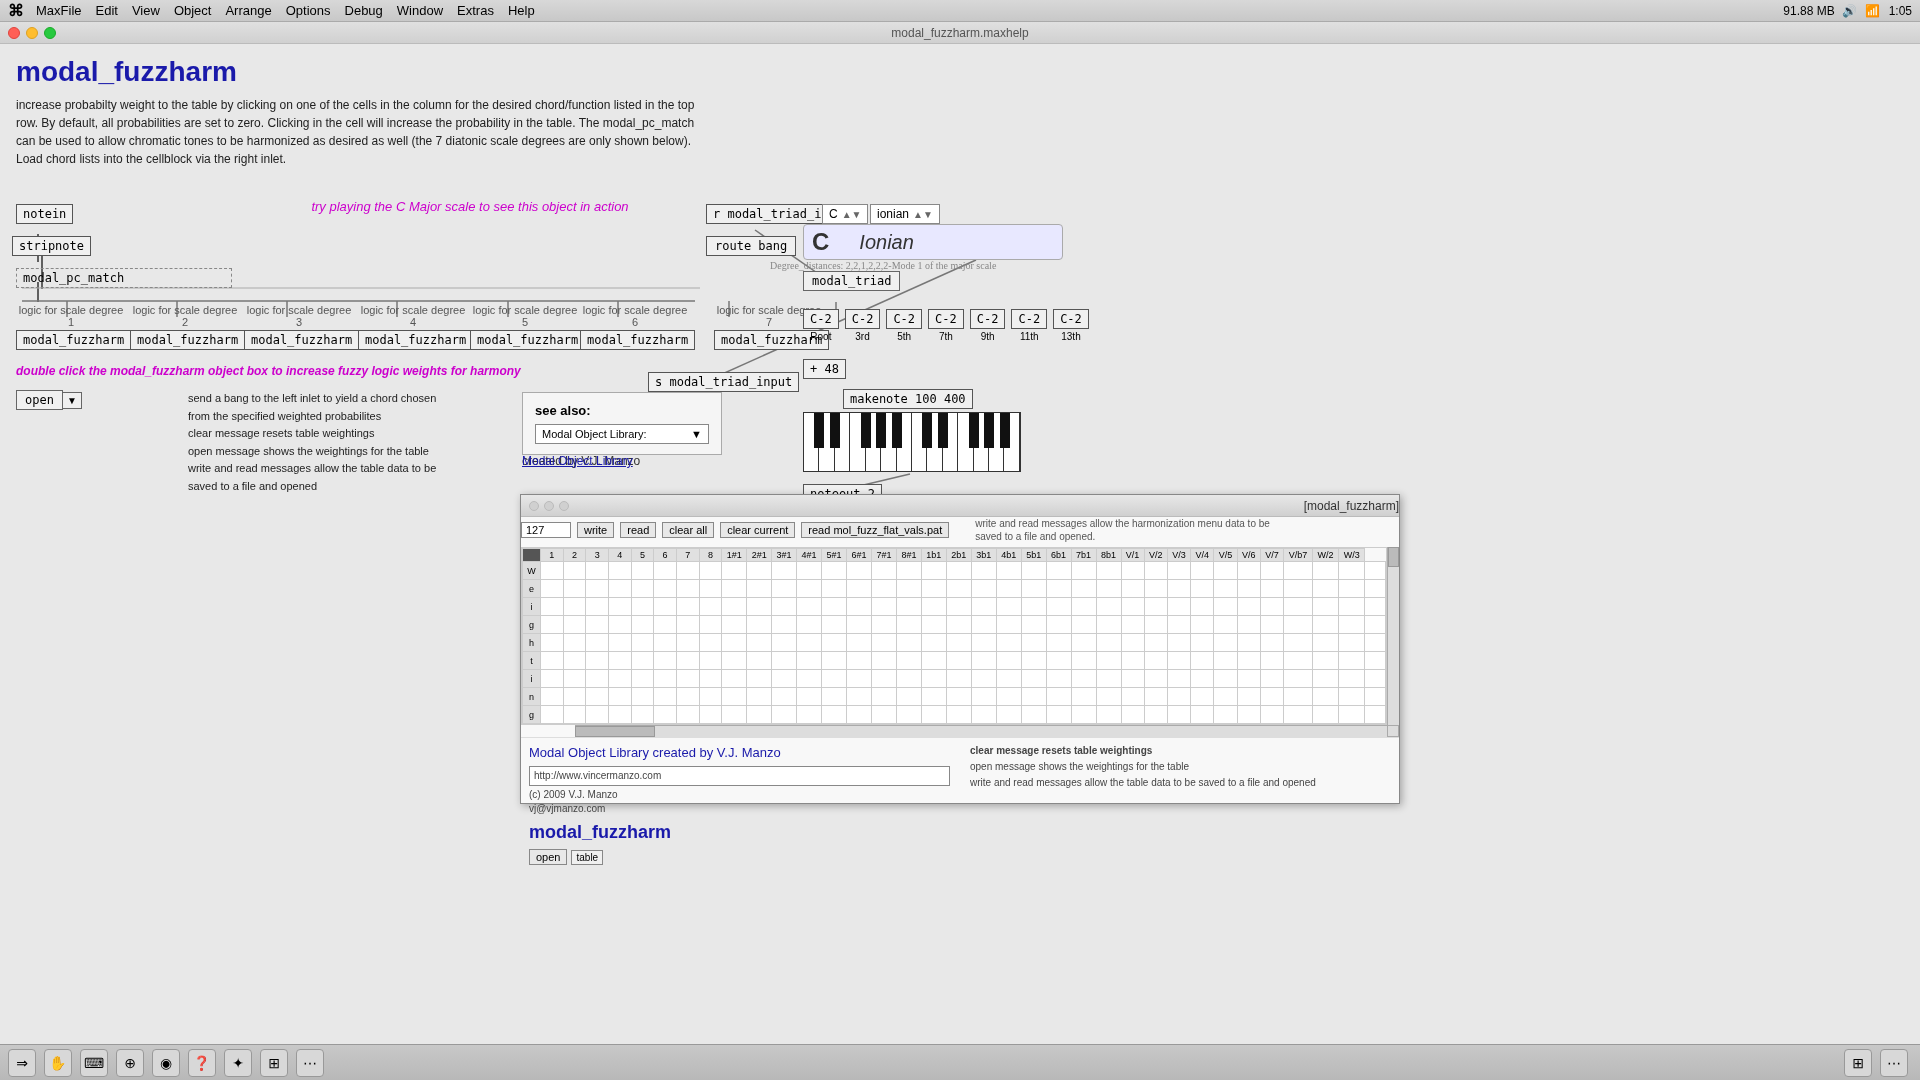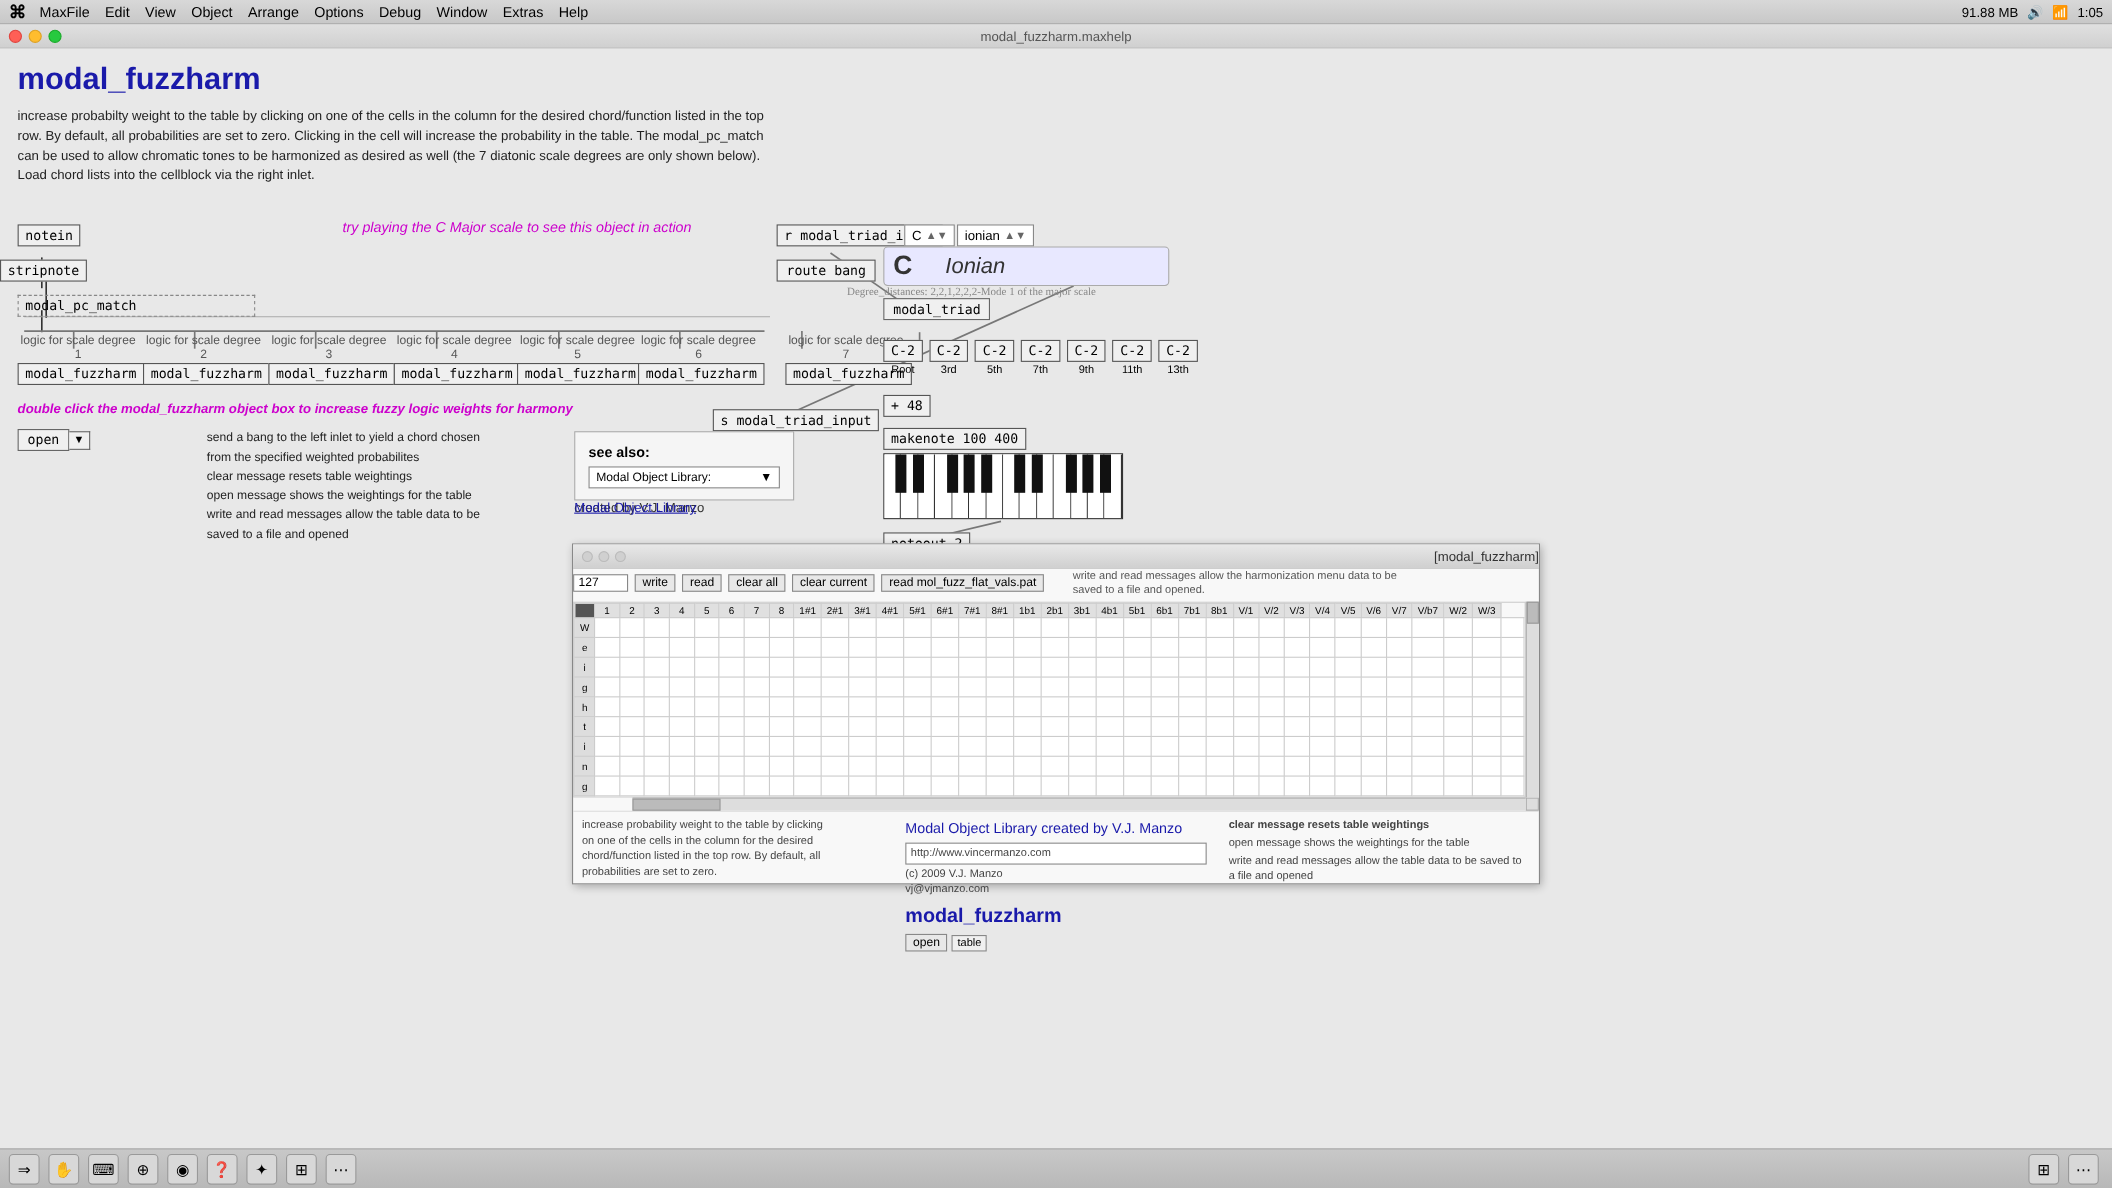--- a/index.html
+++ b/index.html
@@ -462,20 +462,21 @@
     }
 
     
     .makenote-box {
       position: absolute;
       background: #f0f0f0;
       border: 1px solid #555;
       padding: 2px 6px;
       font-size: 12px;
       font-family: Monaco, monospace;
+      margin-left: 40px;
     }
 
     
     .noteout-box {
       position: absolute;
       background: #f0f0f0;
       border: 1px solid #555;
       padding: 2px 6px;
       font-size: 12px;
       font-family: Monaco, monospace;
@@ -561,21 +562,21 @@
     <line x1="910" y1="430" x2="834" y2="448" stroke="#777" stroke-width="1.5"></line>
     <line x1="834" y1="448" x2="834" y2="455" stroke="#777" stroke-width="1.5"></line>
 
     <line x1="22" y1="244" x2="700" y2="244" stroke="#aaa" stroke-width="1"></line>
   </svg>
 
   <div class="max-object" style="top:160px; left:16px;">
     <span>notein</span>
   </div>
 
-  <div class="max-object" style="top:192px; left:0;">
+  <div class="max-object" style="top:192px; left:12px;">
     <span>stripnote</span>
   </div>
 
   <div class="max-object-dashed" style="top:224px; left:16px; width:216px;">
     <span>modal_pc_match</span>
   </div>
 
   <div style="position:absolute; top:260px; left:16px;">
     <div style="font-size:11px; color:#555; text-align:center; width:110px; margin-bottom:2px;">logic for scale degree 1</div>
     <div class="max-object" style="position:relative; top:0; left:0;">modal_fuzzharm</div>
@@ -1159,23 +1160,20 @@
       <div style="display:flex; margin-left:54px;">
         <div style="flex:1; height:12px; background:#ddd; border-top:1px solid #aaa; position:relative;">
           <div style="width:80px; height:100%; background:#bbb; border:1px solid #999; position:absolute;"></div>
         </div>
         <div style="width:12px; height:12px; background:#ddd; border:1px solid #aaa;"></div>
       </div>
     </div>
 
     <div class="inner-footer">
       <div class="inner-footer-section">
-        <div style="font-size:10px; color:#444; max-width:220px;">increase probability weight to the table by clicking on one of the cells in the column for the desired chord/function listed in the top row. By default, all probabilities are set to zero.</div>
-      </div>
-      <div class="inner-footer-section">
         <div class="modal-footer-link">Modal Object Library created by V.J. Manzo</div>
         <div class="modal-footer-url modal-footer-controls">
           <span>http://www.vincermanzo.com</span>
         </div>
         <div style="font-size:10px; margin-top:2px;">(c) 2009 V.J. Manzo</div>
         <div style="font-size:10px;">vj@vjmanzo.com</div>
         <div style="font-size:18px; color:#1a1aaa; font-weight:bold; margin-top:4px;">modal_fuzzharm</div>
         <div class="modal-footer-controls">
           <button class="modal-footer-btn">open</button>
           <button class="modal-footer-table-btn">table</button>

